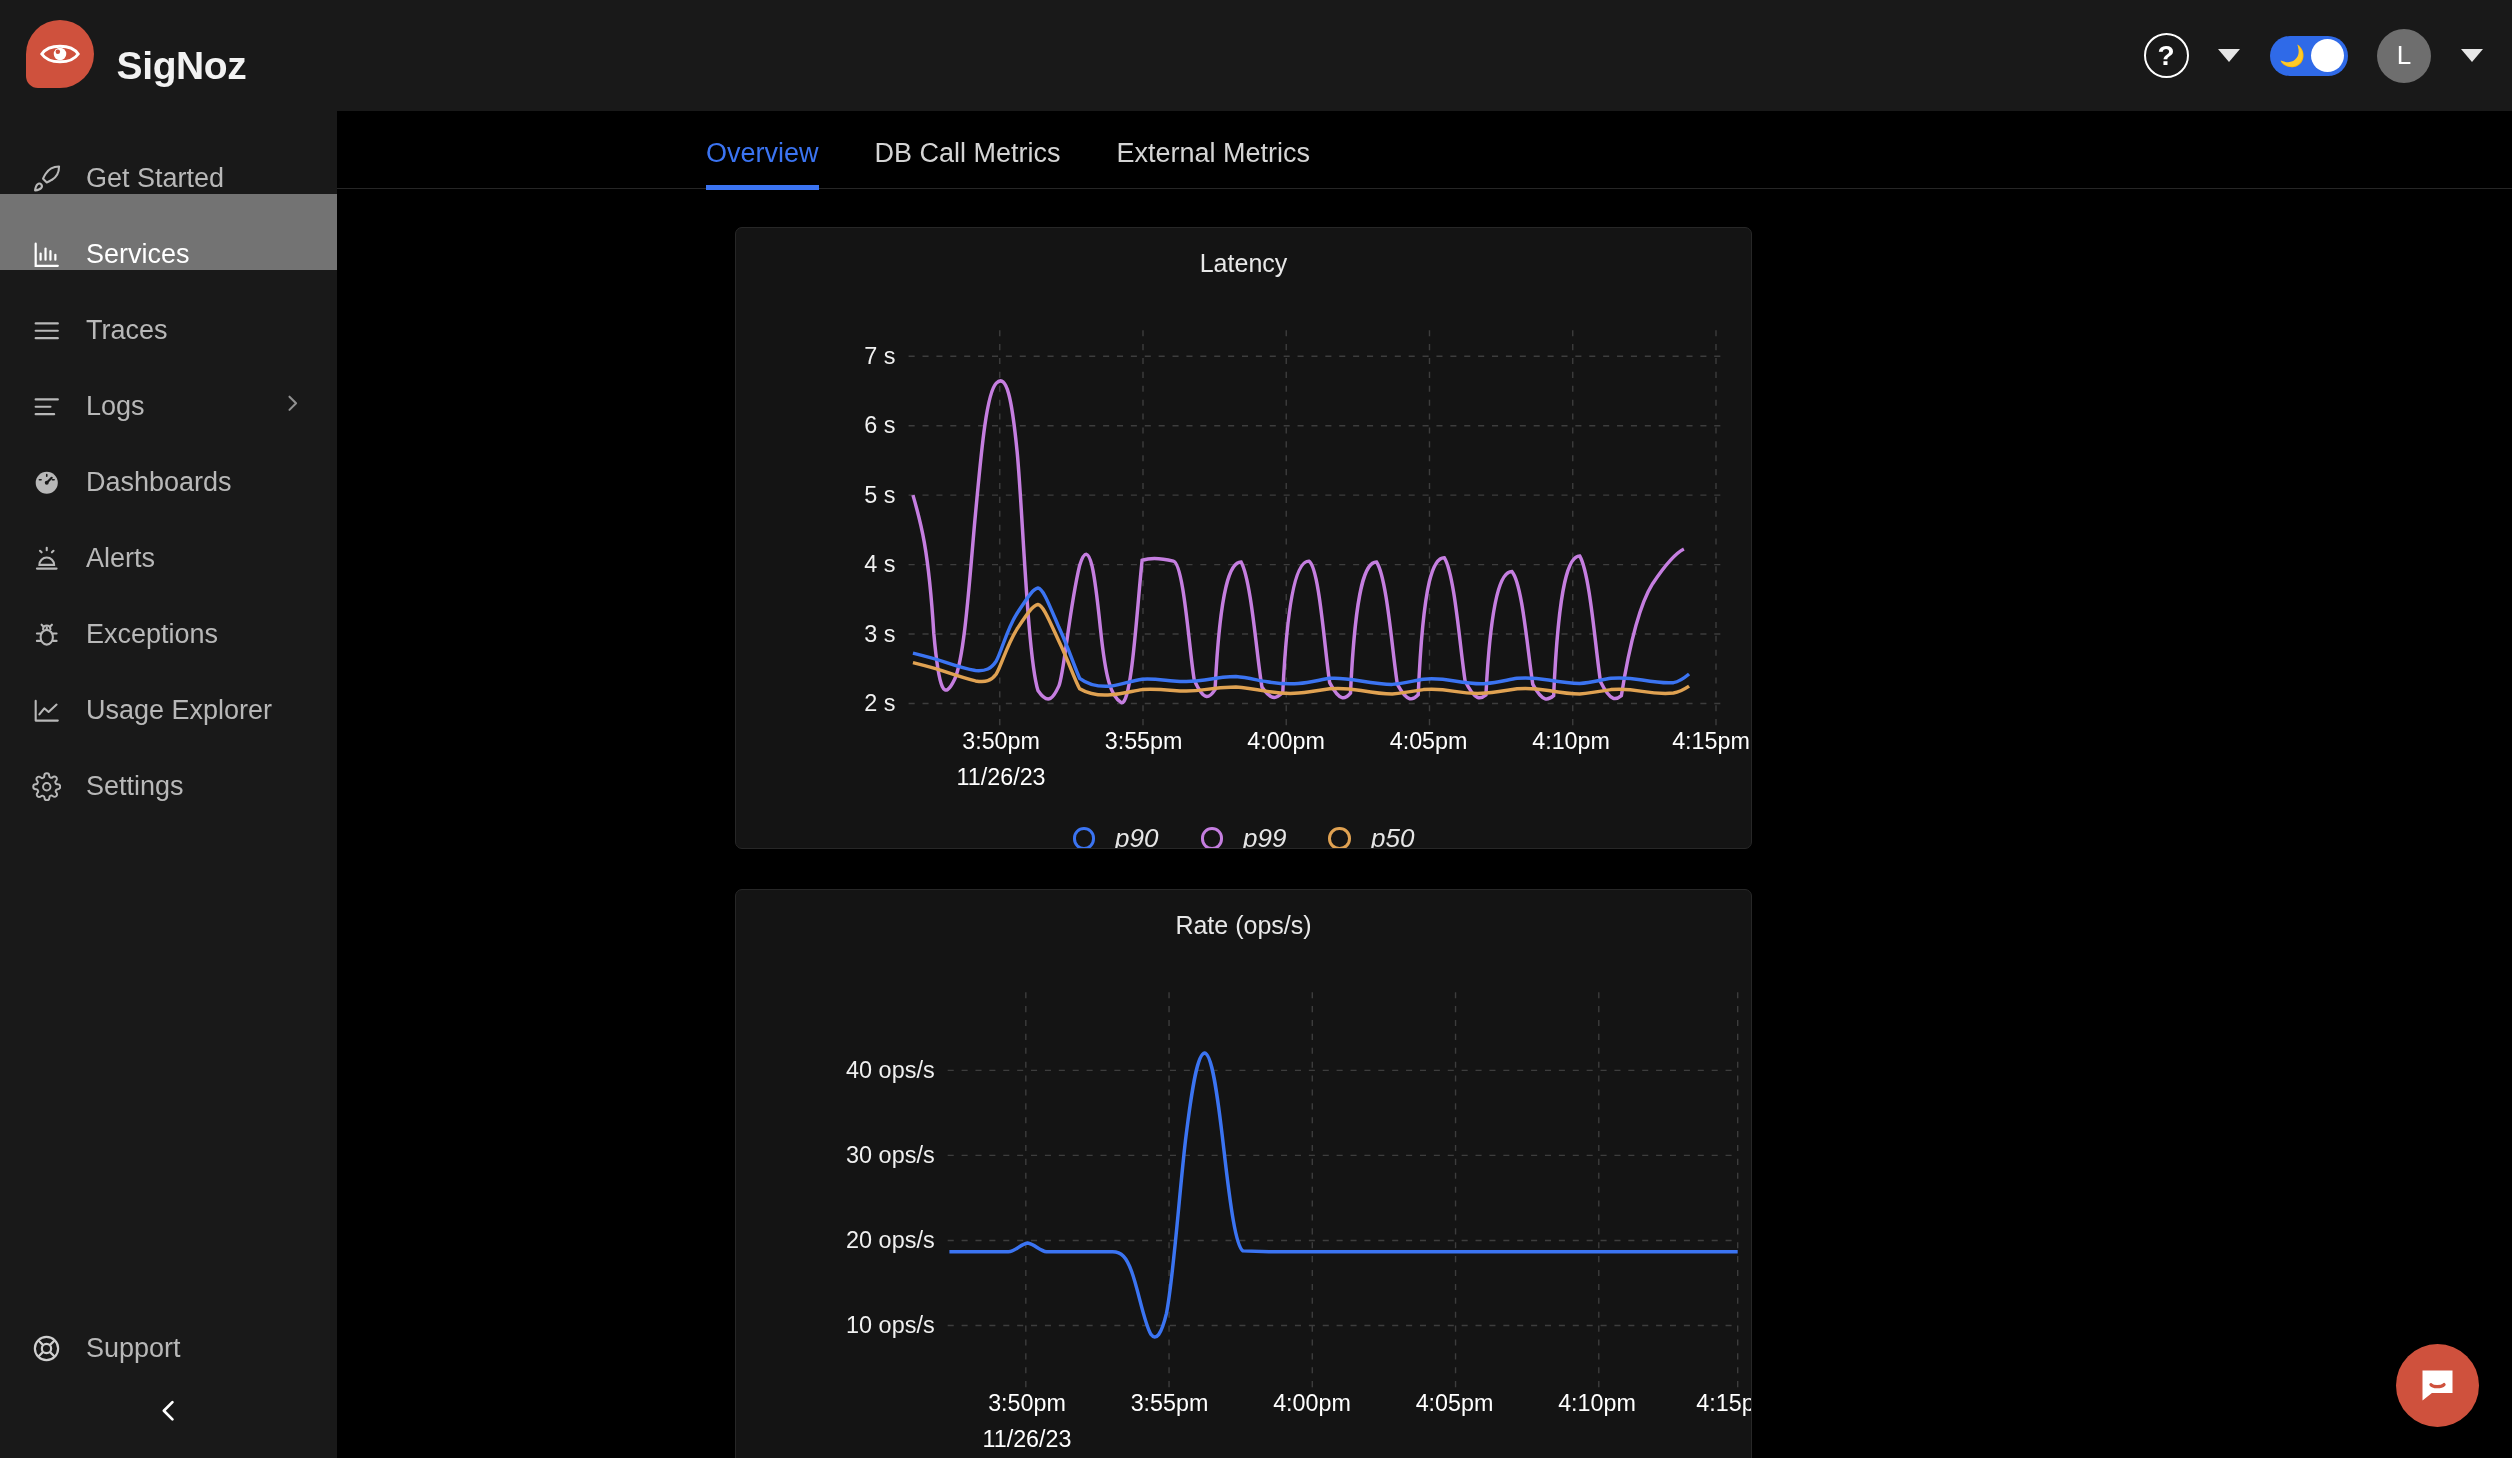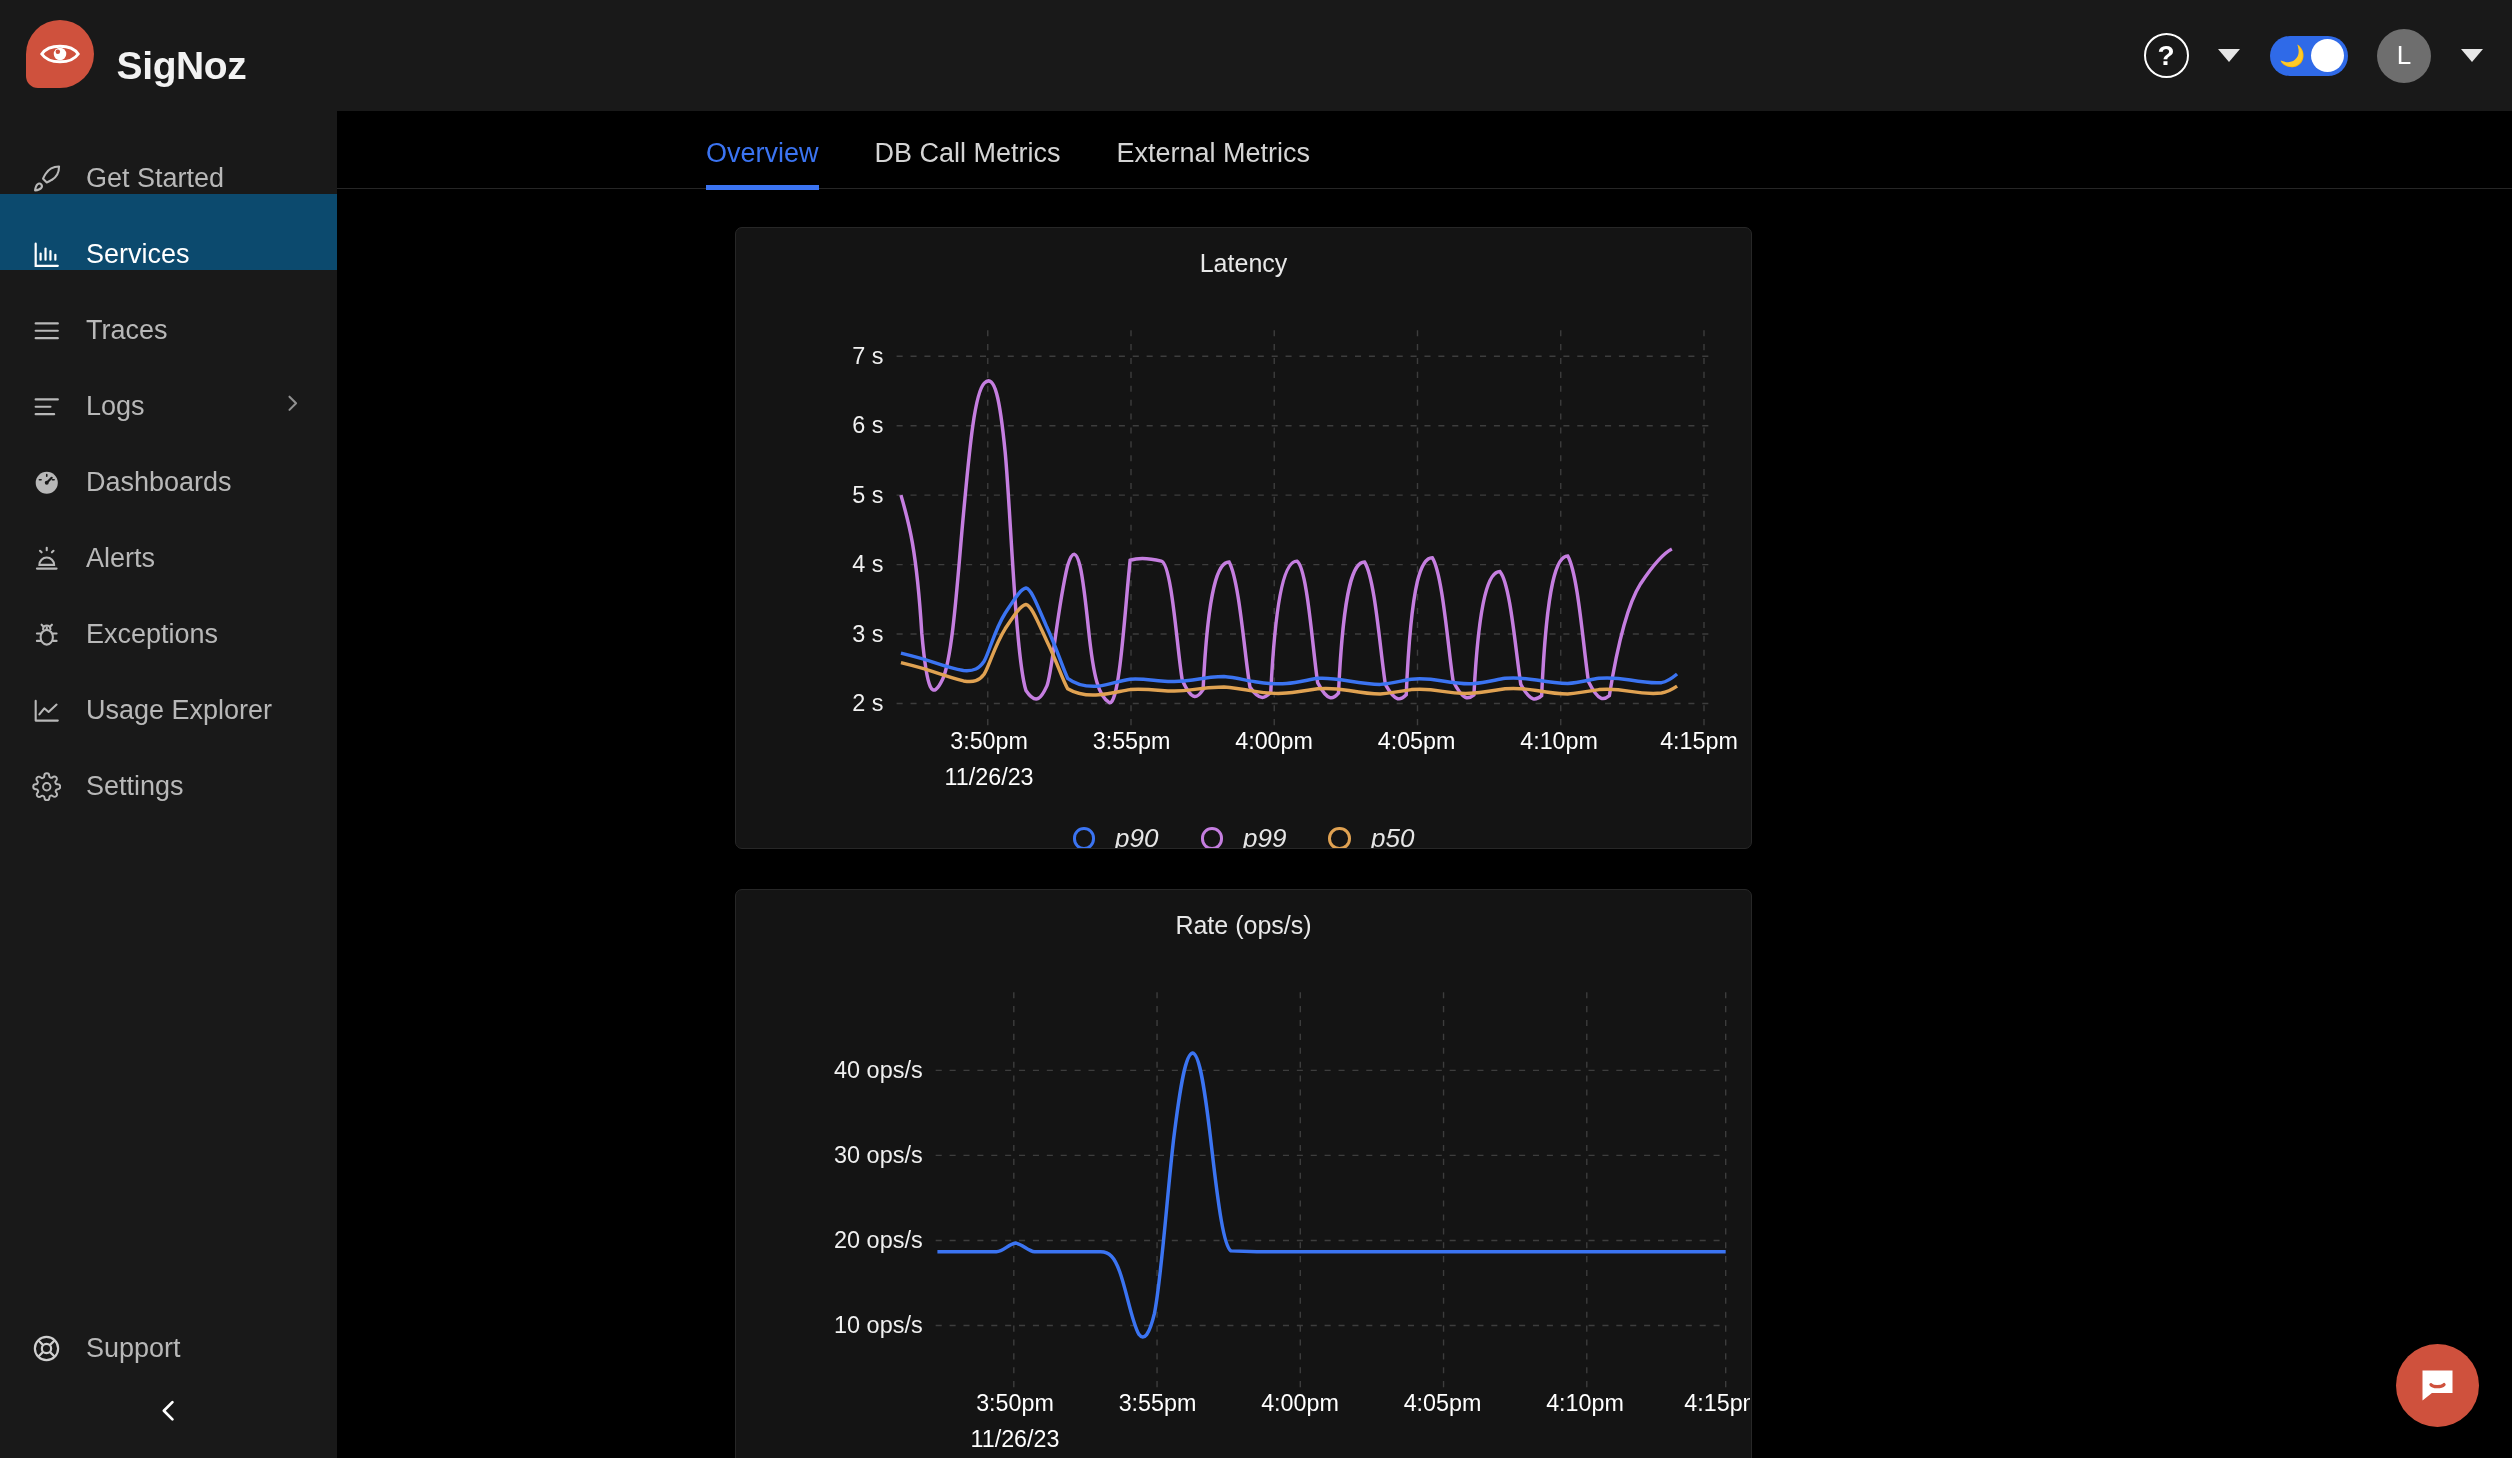--- a/index.html
+++ b/index.html
@@ -33,21 +33,21 @@
 
   .nav { display: flex; flex-direction: column; padding-top: 7px; }
   .nav-item {
     display: flex; align-items: flex-end; gap: 24px;
     height: 76px; padding-left: 31px;
     color: #b8b8b8; font-size: 27px;
     position: relative;
     cursor: pointer;
   }
   .nav-item .nav-ico { width: 31px; height: 31px; flex: 0 0 31px; display:flex; align-items:center; justify-content:center; }
-  .nav-item.active { background: #0c4a6e; color: #ffffff; }
+  .nav-item.active { background: #737373; color: #ffffff; }
   .nav-item.active .nav-ico svg { stroke: #ffffff; }
   .nav-item .chev { margin-left: auto; margin-right: 33px; opacity: .75; }
 
   .support-wrap { margin-top: auto; }
   .collapse-row { height: 94px; display: flex; align-items: center; justify-content: center; }
   .collapse-btn { width: 47px; height: 47px; display: flex; align-items: center; justify-content: center; cursor: pointer; }
 
   
   .main { flex: 1 1 auto; display: flex; flex-direction: column; min-width: 0; background: #000; }
 
@@ -108,21 +108,21 @@
     position: relative; overflow: hidden;
   }
   .panel-lat  { width: 1017px; height: 622px; }
   .panel-rate { width: 1017px; height: 622px; }
 
   .panel-title {
     text-align: center; color: #e8e8e8; font-size: 25px;
     padding-top: 21px; display: flex; align-items: center; justify-content: center; gap: 14px;
   }
 
-  .plot { position: relative; }
+  .plot { position: relative; margin-left: 12px; }
   .plot svg { display: block; }
 
   .legend {
     display: flex; align-items: center; justify-content: center; gap: 42px;
     margin-top: 5.2px;
   }
   .legend-item { display: flex; align-items: center; gap: 20px; color: #e6e6e6; font-size: 26px; cursor: pointer; font-style: italic; }
   .ring { width: 22.6px; height: 22.6px; border-radius: 50%; border: 3.5px solid #888; }
 
   .intercom {

